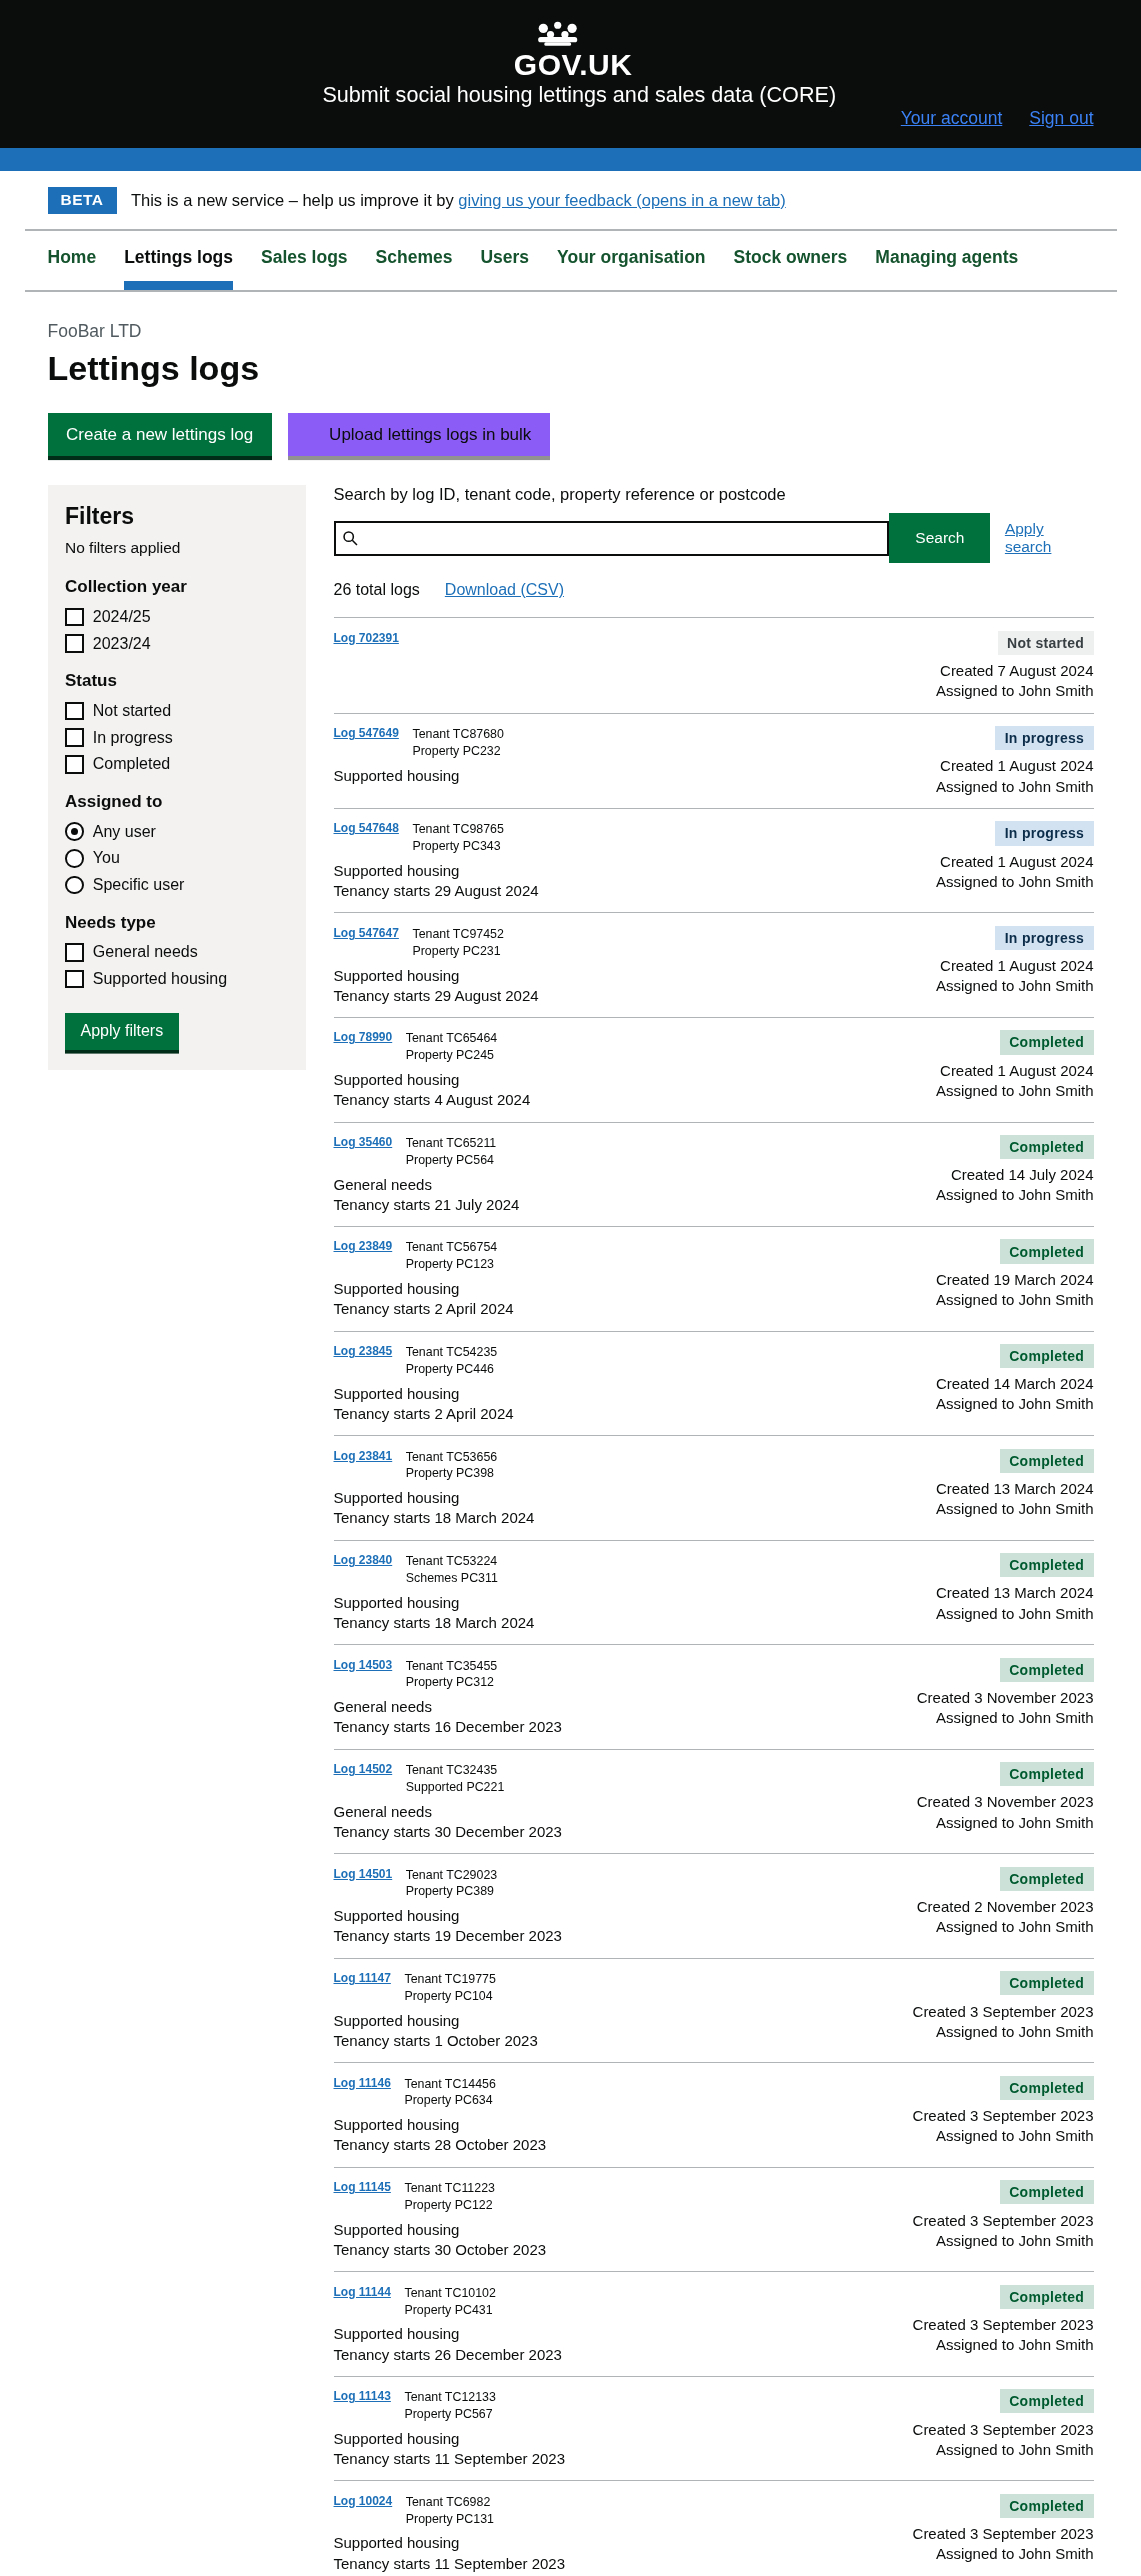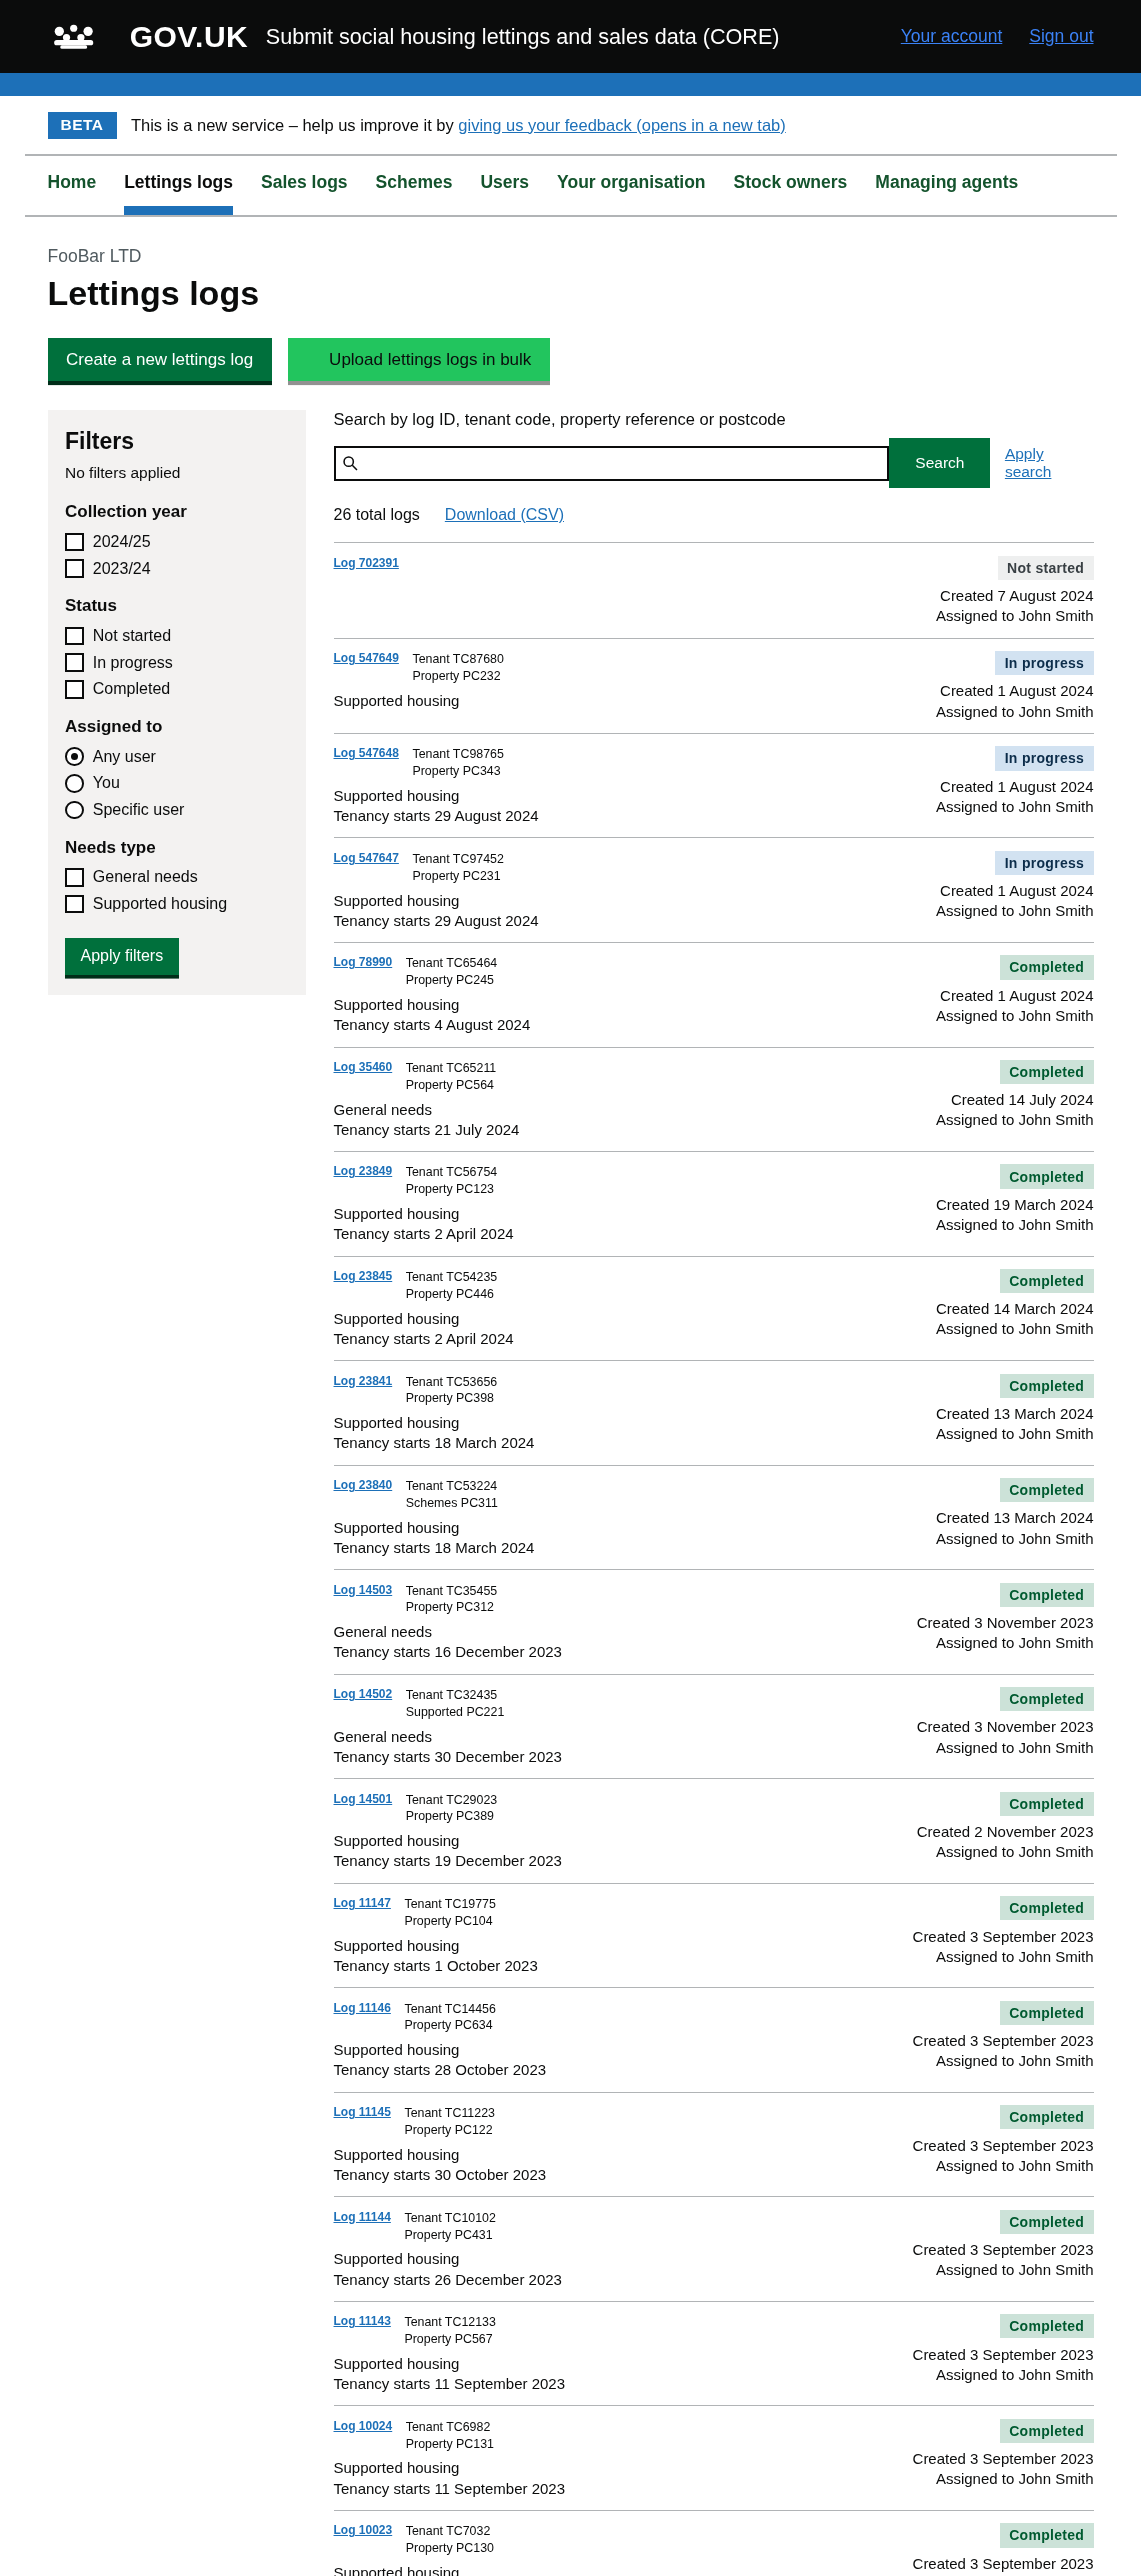--- a/index.html
+++ b/index.html
@@ -18,20 +18,21 @@
     color: #ffffff;
     padding: 19.6px 0 19.6px 0;
     border-bottom: 23px solid #1d70b8;
   }
   .header-inner {
     width: 1092px;
     margin: 0 auto;
     display: flex;
     align-items: center;
     padding: 0 23px;
+    flex-direction: column;
   }
   .crown {
     width: 77px; height: 28px;
     display: flex; align-items: center;
   }
   .logo-text {
     font-size: 30px; font-weight: bold; letter-spacing: 0.5px;
     margin-left: 5.2px;
   }
   .service-name {
@@ -110,21 +111,21 @@
     padding: 11.3px 18.5px;
     border: none;
     cursor: pointer;
     font-family: inherit;
   }
   .btn-green {
     background: #00703c; color: #fff;
     box-shadow: 0 4.1px 0 #002d18;
   }
   .btn-grey {
-    background: #22c55e; color: #0b0c0c;
+    background: #8b5cf6; color: #0b0c0c;
     box-shadow: 0 4.1px 0 #929191;
     padding-left: 41px;
   }
 
   .layout { display: flex; gap: 28px; align-items: flex-start; }
 
   
   .filters {
     width: 258px;
     flex: 0 0 258px;

